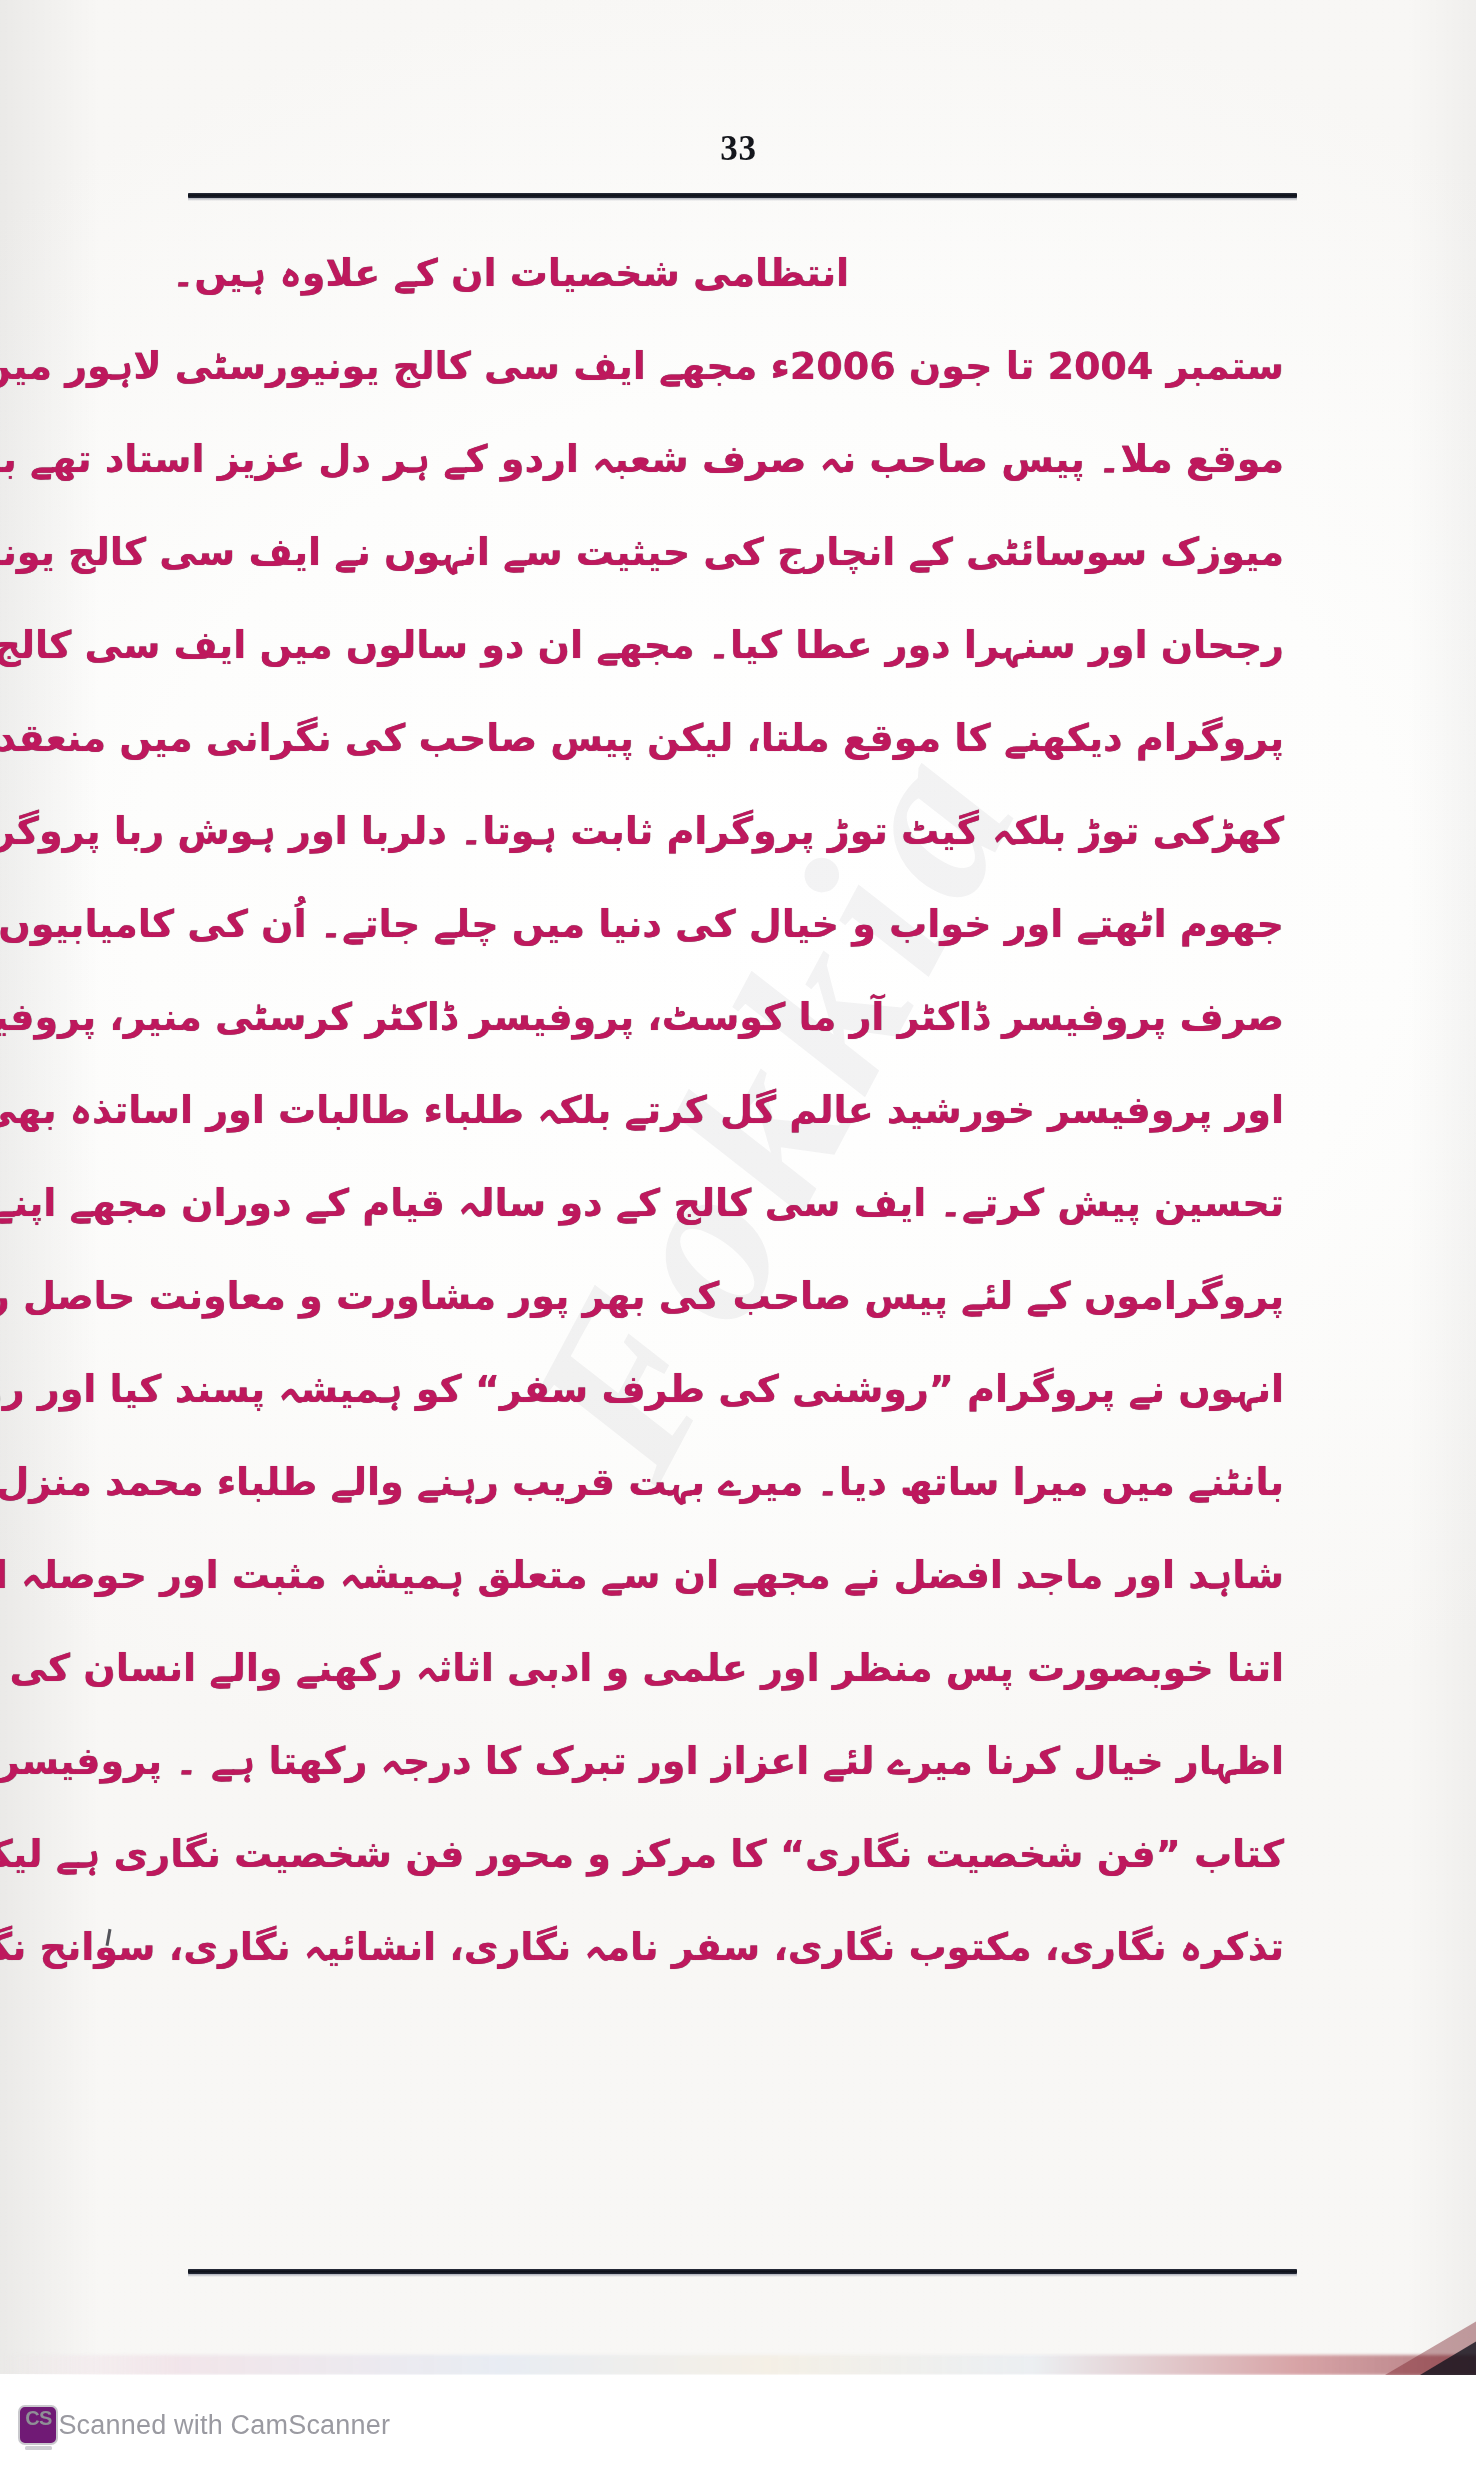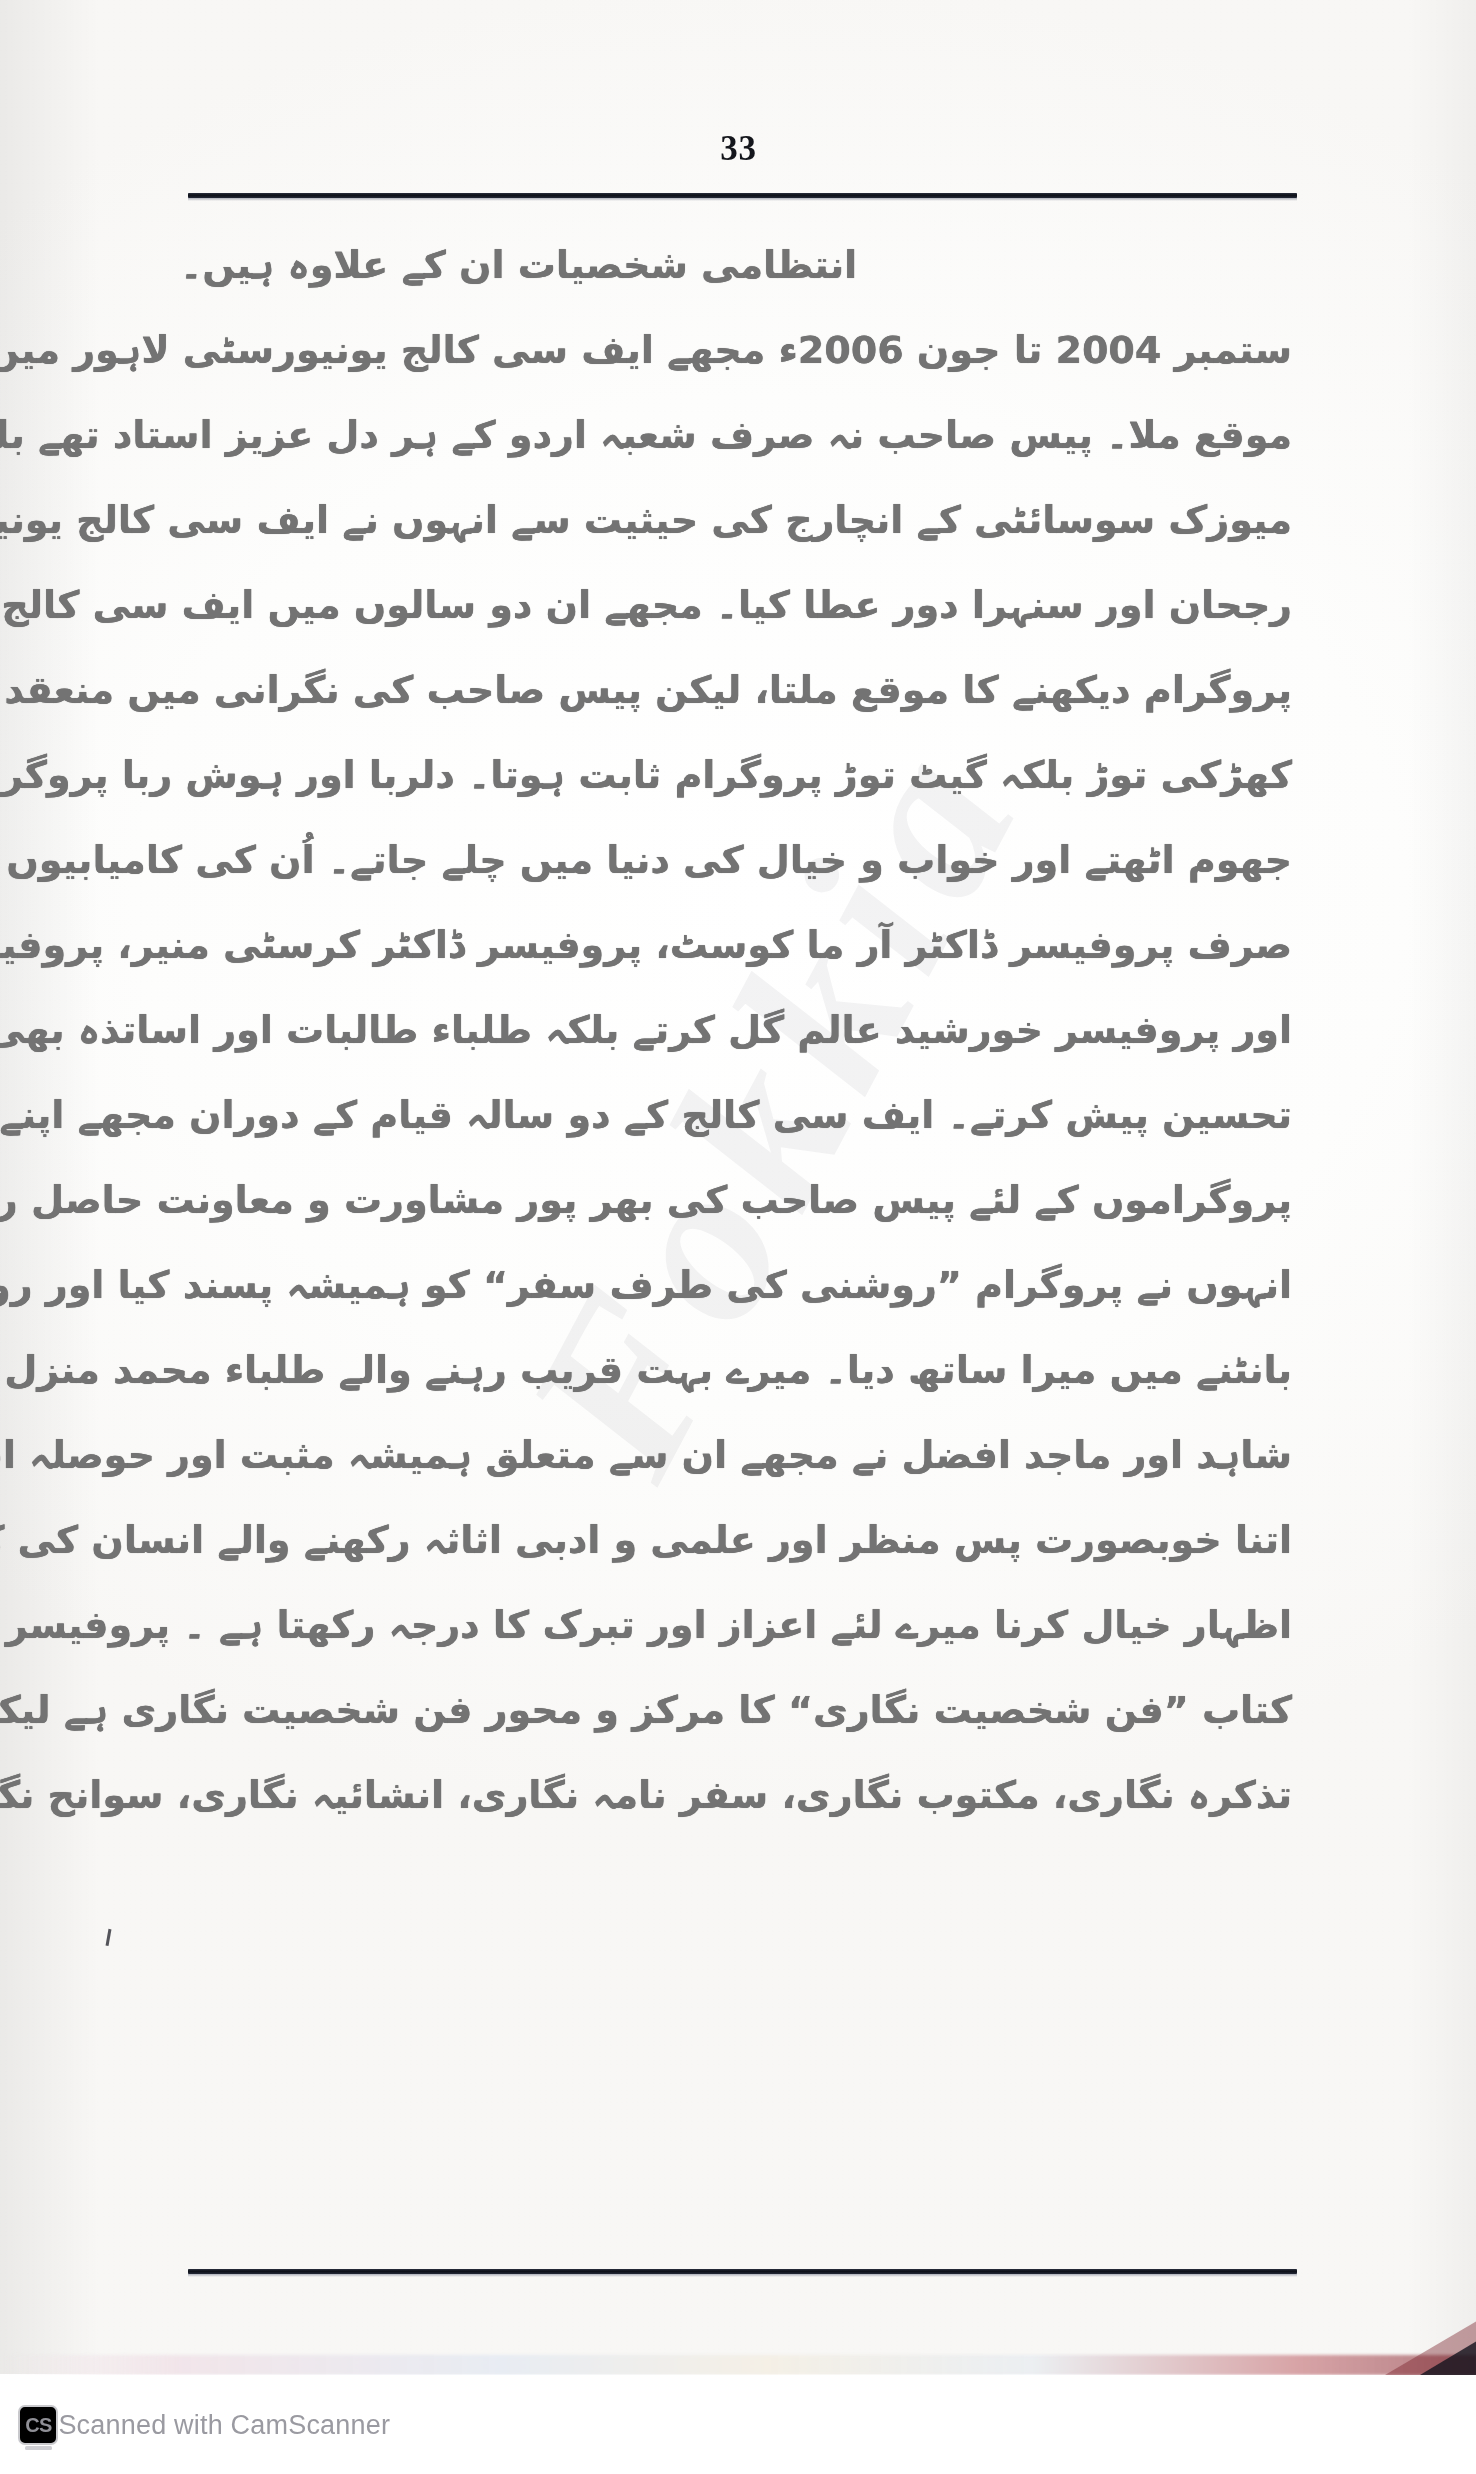--- a/index.html
+++ b/index.html
@@ -125,23 +125,23 @@
     text-align: right;
   }
 
   .urdu-line {
     direction: rtl;
     text-align: justify;
     text-align-last: justify;
     font-family: "DejaVu Sans", "Liberation Sans", sans-serif;
     font-size: 38px;
     line-height: 77px;
-    color: #737373;
+    color: #be185d;
     white-space: nowrap;
-    margin: 8px;
+    margin: 16px;
     padding: 0;
     font-weight: 600;
     text-shadow: 0 0 0.8px rgba(0,0,0,.45), 0.4px 0.4px 0 rgba(0,0,0,.25);
     transform: scaleX(1.0);
   }
 
   
   .urdu-line.hang-left {
     text-align: left;
     text-align-last: left;
@@ -212,29 +212,29 @@
     padding-left: 18.4px;
     box-sizing: border-box;
   }
 
   .cs-logo {
     width: 40px;
     height: 40px;
     border: 2.3px solid #c9c9cd;
     border-radius: 6.9px;
     display: flex;
-    align-items: center;
+    align-items: flex-start;
     justify-content: center;
     font-family: "Liberation Sans", sans-serif;
     font-size: 20px;
     font-weight: 700;
     color: #8f8f96;
     letter-spacing: -0.8px;
     position: relative;
-    background: #000000;
+    background: #701a75;
     box-sizing: border-box;
   }
   .cs-logo::after {
     content: "";
     position: absolute;
     left: 4.6px; right: 4.6px;
     bottom: -6.9px;
     height: 3.8px;
     background: #cfcfd4;
     border-radius: 1.5px;

